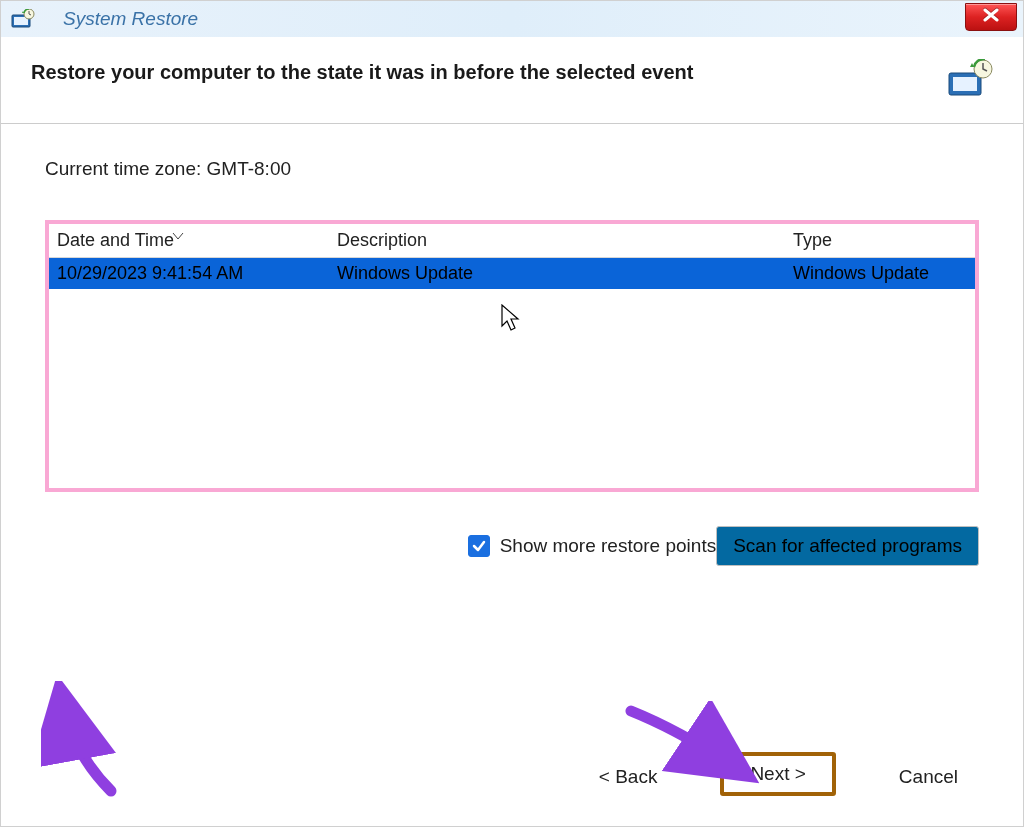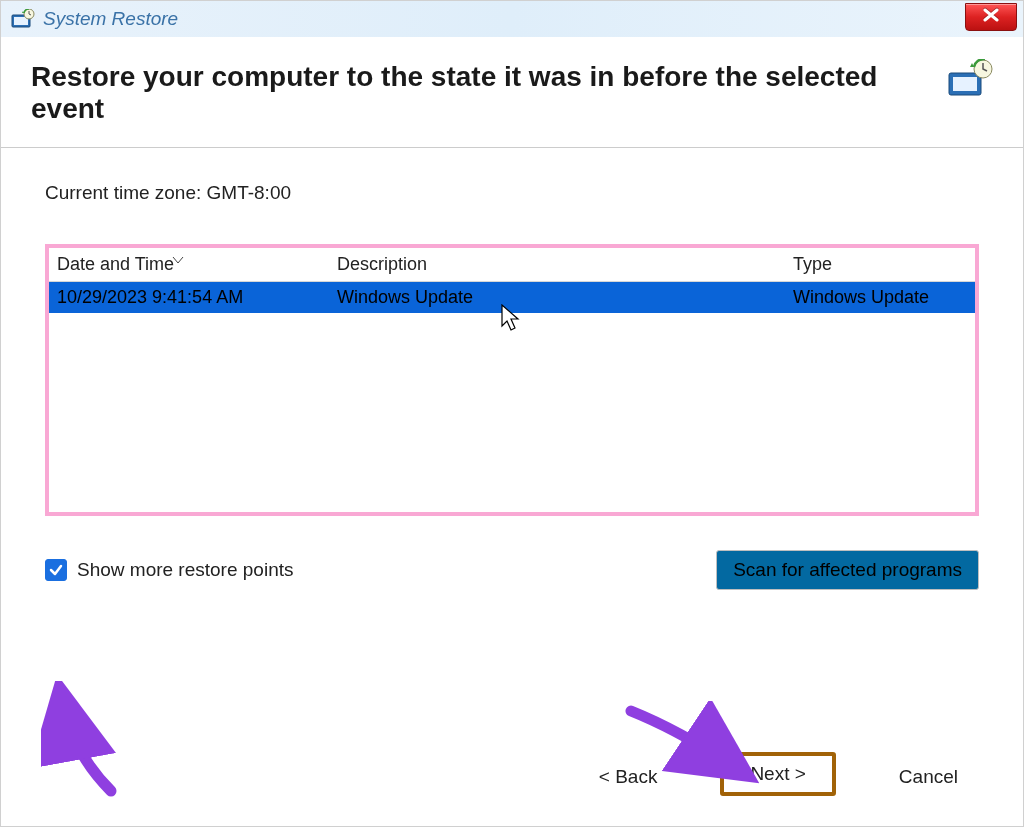--- a/index.html
+++ b/index.html
@@ -25,20 +25,21 @@
       width: 24px;
       height: 20px;
       margin-right: 8px;
       margin-left: 4px;
     }
     .titlebar-text {
       font-style: italic;
       font-size: 19px;
       color: #3a72a7;
       font-weight: 500;
+      margin-left: 20px;
     }
     .close-button {
       position: absolute;
       right: 6px;
       top: 2px;
       width: 52px;
       height: 28px;
       background: linear-gradient(#f55, #d22 50%, #b11);
       border: 1px solid #8a1010;
       border-radius: 0 0 4px 4px;
@@ -49,21 +50,21 @@
       cursor: pointer;
     }
     .close-button svg { filter: drop-shadow(0 -1px 0 rgba(0,0,0,0.3)); }
     .header-area {
       padding: 22px 30px 22px 30px;
       display: flex;
       align-items: flex-start;
       justify-content: space-between;
     }
     .header-title {
-      font-size: 28px;
+      font-size: 20px;
       font-weight: 700;
       color: #1a1a1a;
       flex: 1;
       padding-top: 2px;
     }
     .header-icon {
       width: 48px;
       height: 42px;
       margin-left: 20px;
     }
@@ -104,21 +105,21 @@
     .tbl tbody tr.selected td {
       background: #0a64d8;
       color: #000000;
     }
     .col-dt { width: 280px; }
     .col-desc { width: auto; }
     .col-type { width: 190px; }
     .below-table {
       display: flex;
       align-items: center;
-      justify-content: space-between;
+      justify-content: flex-end;
       padding-top: 34px;
     }
     .chk-row {
       display: flex;
       align-items: center;
       gap: 10px;
       cursor: pointer;
       user-select: none;
     }
     .chk-box {

